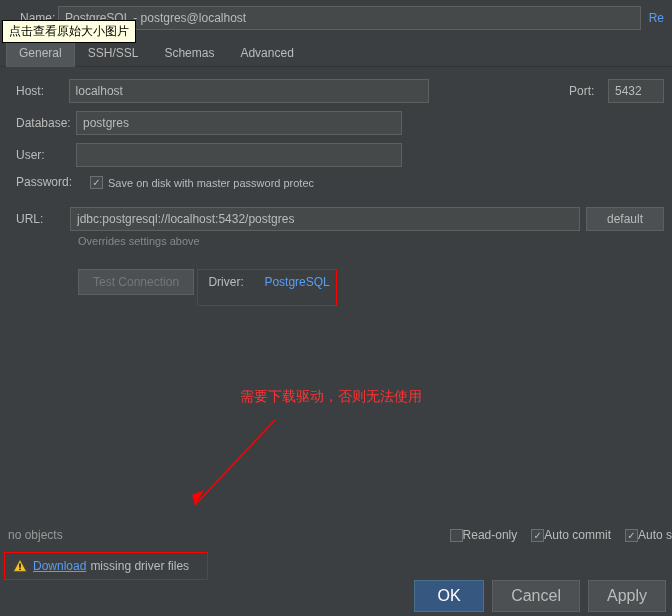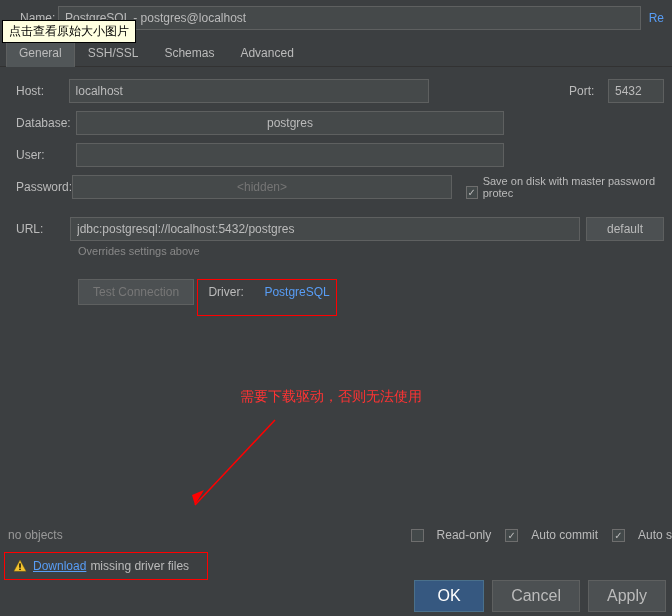--- a/index.html
+++ b/index.html
@@ -12,21 +12,21 @@
 .name-row .label { width: 46px; }
 .name-row input { flex: 1; margin-right: 8px; }
 .reset-link { color: #589df6; cursor: pointer; }
 .tabs { display: flex; border-bottom: 1px solid #323232; padding-left: 6px; }
 .tab { padding: 5px 12px; color: #bbbbbb; cursor: pointer; border: 1px solid transparent; }
 .tab.active { background: #515658; border: 1px solid #5e6060; border-bottom: 1px solid #515658; margin-bottom: -1px; }
 .tab-body { padding: 12px 8px 8px 8px; }
 .host-input { width: 370px; }
 .port-label { margin-left: 140px; width: 40px; }
 .port-input { width: 56px; }
-.db-input, .user-input, .pw-input { width: 428px; text-align: center; }
+.db-input, .user-input, .pw-input { width: 326px; }
 .pw-placeholder { color: #777; }
 .save-check { margin-left: 14px; display: flex; align-items: flex-end; font-size: 11px; color: #bbbbbb; }
 .save-check .chk { margin-right: 5px; }
 .url-input { flex: 1; margin-right: 6px; }
 .default-btn { background: #4c5052; border: 1px solid #5e6060; color: #bbbbbb; padding: 3px 20px; height: 24px; cursor: pointer; font-size: 12px; }
 .hint { font-size: 11px; color: #888; margin-left: 70px; margin-top: -4px; margin-bottom: 10px; }
 .test-btn { background: #4c5052; border: 1px solid #5e6060; color: #777; padding: 5px 14px; margin-left: 70px; cursor: pointer; font-size: 12px; }
 .driver-box { border: 1px solid #ff0000; padding: 5px 6px 16px 2px; display: inline-flex; align-items: flex-start; margin-top: 12px; }
 .driver-box .label { width: 56px; }
 .driver-link { color: #589df6; cursor: pointer; margin-left: 8px; }
@@ -37,21 +37,21 @@
 .chk { width: 13px; height: 13px; border: 1px solid #6e6e6e; background: #43494a; display: inline-flex; align-items: center; justify-content: center; font-size: 10px; color: #bbbbbb; }
 .chk.checked::after { content: "✓"; }
 .download-bar { position: absolute; bottom: 36px; left: 4px; border: 1px solid #ff0000; padding: 6px 18px 6px 8px; display: flex; align-items: center; }
 .warn-icon { width: 14px; height: 14px; margin-right: 6px; }
 .download-link { color: #589df6; text-decoration: underline; cursor: pointer; margin-right: 4px; }
 .btn-row { position: absolute; bottom: 0; right: 0; padding: 4px 6px; display: flex; gap: 8px; }
 .btn { background: #4c5052; border: 1px solid #5e6060; color: #bbbbbb; padding: 6px 18px; cursor: pointer; font-size: 16px; min-width: 70px; text-align: center; }
 .btn.primary { background: #365880; border: 1px solid #4a708b; color: #fff; }
 .tooltip { position: absolute; top: 20px; left: 2px; background: #ffffe1; color: #000; border: 1px solid #000; padding: 2px 6px; font-size: 12px; z-index: 10; }
 svg.arrow { position: absolute; pointer-events: none; }
-.opt { display: flex; align-items: center; gap: 13px; font-size: 12px; }
+.opt { display: flex; align-items: center; gap: 0; font-size: 12px; }
 </style>
 </head>
 <body>
 
 <div class="name-row">
   <span class="label">Name:</span>
   <input type="text" value="PostgreSQL - postgres@localhost" style="">
   <span class="reset-link">Re</span>
 </div>
 
@@ -74,21 +74,20 @@
   <div class="row">
     <span class="label-wide">Database:</span>
     <input class="db-input" type="text" value="postgres" style="">
   </div>
   <div class="row">
     <span class="label-wide">User:</span>
     <input class="user-input" type="text" value="" style="">
   </div>
   <div class="row">
     <span class="label-wide">Password:</span>
-    <input class="pw-input pw-placeholder" type="text" placeholder="&lt;hidden&gt;" style="">
     <div class="save-check">
       <span class="chk checked"></span>
       <span>Save on disk with master password protec</span>
     </div>
   </div>
   <div style="height:10px"></div>
   <div class="row">
     <span class="label">URL:</span>
     <input class="url-input" type="text" style="width: 540px;" value="jdbc:postgresql://localhost:5432/postgres">
     <button class="default-btn">default</button>

